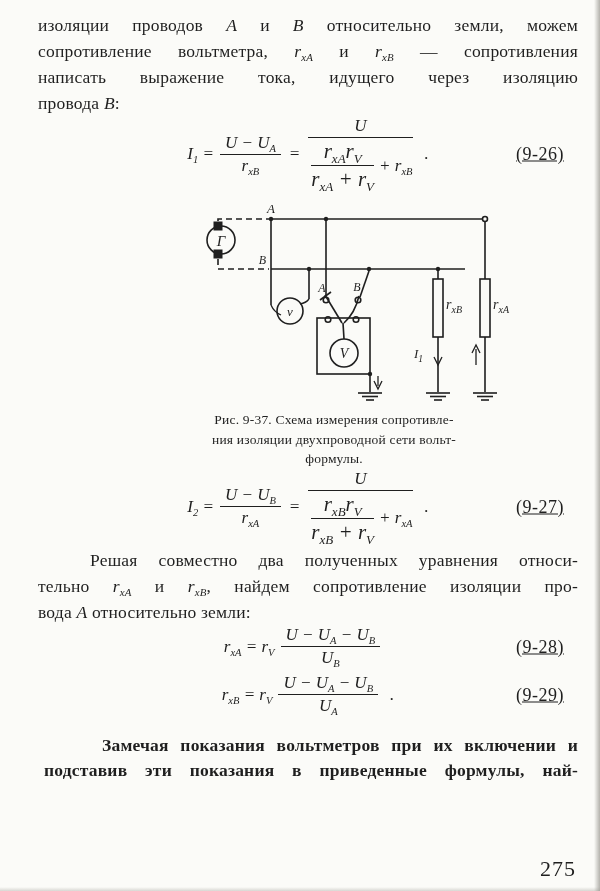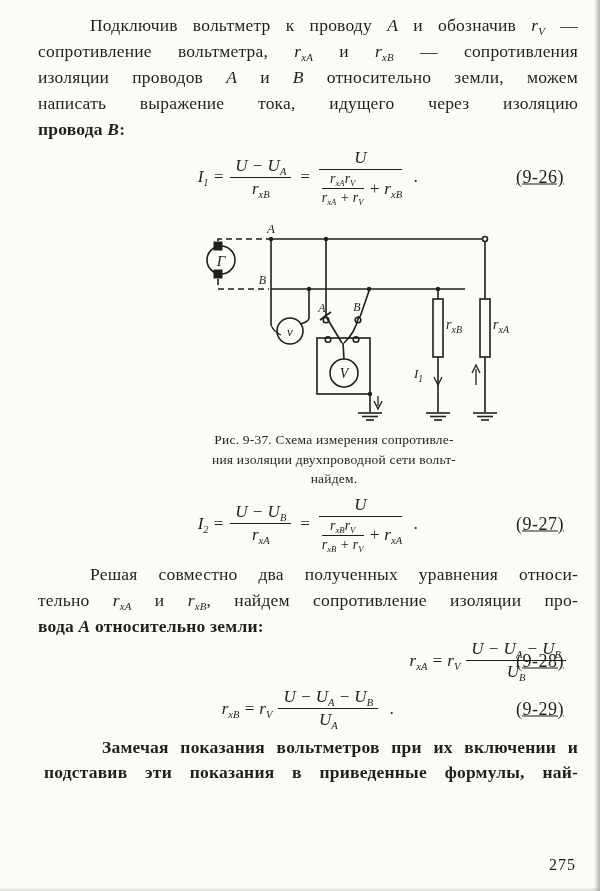--- a/index.html
+++ b/index.html
@@ -5,74 +5,73 @@
   html,body { margin:0; padding:0; }
   body {
     width:600px; height:891px; position:relative; overflow:hidden;
     background:#fbfbf8; color:#1f1f1f;
     font-family:"Liberation Serif", serif;
   }
   .content { padding:12px 22px 0 38px; position:relative; }
   .para { font-size:17.5px; line-height:26px; letter-spacing:0.2px; }
   .tline { display:block; }
   .jline { text-align:justify; text-align-last:justify; }
-  .jlast { text-align:left; text-align-last:left;font-weight:bold; }
+  .jlast { text-align:left; text-align-last:left; }
   .cline { text-align:right; text-align-last:center; }
   .indent { text-indent:52px; }
-  #p5 { padding-left:6px; font-weight:bold; line-height:25px; }
+  #p5 { padding-left:6px; font-weight:bold; line-height:25px;margin-top:12px; }
   #p5 .indent { text-indent:58px; }
   #p2 { margin-top:6px; }
   #p3 { margin-top:2px; }
   #p4 { margin-top:2px; }
 
   .formula {
     position:relative; display:flex; align-items:center; justify-content:center;
   }
   .fbody { font-style:italic; font-size:17px; display:flex; align-items:center; }
   #f926, #f927 { min-height:70px; }
-  #f928 { min-height:44px;justify-content:flex-end; }
+  #f928 { min-height:44px; }
   #f929 { min-height:52px; }
   .frac { display:inline-block; vertical-align:middle; text-align:center; margin:0 3px; }
   .frac .num { display:block; border-bottom:1.3px solid #1f1f1f; padding:0 5px 1px; }
   .frac .den { display:block; padding-top:1px; }
   .den-row { display:flex; align-items:center; justify-content:center; }
-  .frac.small { font-size:14px; }
+  .frac.small { font-size:21px; }
   .lhs { margin-right:3px; white-space:nowrap; }
   .eq { margin:0 5px; }
   .tailterm { margin-left:2px; white-space:nowrap; }
   .fdot { margin-left:9px; }
   .eqnum { position:absolute; right:14px; top:50%; transform:translateY(-50%);
            font-style:normal; font-size:18px; letter-spacing:0.5px;text-decoration:underline; }
   sub { font-size:0.62em; vertical-align:-0.35em; line-height:0; }
 
   .figure-wrap { margin-top:0; }
   svg line, svg path, svg polyline, svg rect, svg circle { stroke:#1f1f1f; stroke-width:1.6; fill:none; }
   svg .dot { fill:#1f1f1f; stroke:none; }
   svg .term { fill:#1f1f1f; stroke:none; }
   svg .thin { stroke-width:1.3; }
   svg text { fill:#1f1f1f; stroke:none; font-style:italic; font-family:"Liberation Serif", serif; }
 
   .caption { margin:2px auto 0; width:370px; transform:translateX(26px);
              font-size:13.5px; line-height:19.5px; letter-spacing:0.2px; }
 
-  .pagenum { position:absolute; top:856px; right:24px; font-size:16px; letter-spacing:1px; }
+  .pagenum { position:absolute; top:856px; right:24px; font-size:22px; letter-spacing:1px; }
   .edge-right { position:absolute; top:0; right:0; width:6px; height:100%;
                 background:linear-gradient(to right, rgba(180,178,170,0), rgba(120,118,110,0.55)); }
   .edge-bottom { position:absolute; left:0; bottom:0; width:100%; height:4px;
                 background:linear-gradient(to bottom, rgba(180,178,170,0), rgba(150,148,140,0.35)); }
 </style>
 </head>
 <body>
 
 <div class="content">
 
   <div id="p1" class="para">
-      <div class="tline jline indent">Подключив вольтметр к проводу <i>А</i> и обозначив <i>r<sub>V</sub></i> —</div>
+      <div class="tline jline">изоляции проводов <i>А</i> и <i>В</i> относительно земли, можем</div>
       <div class="tline jline">сопротивление вольтметра, <i>r<sub>xA</sub></i> и <i>r<sub>xB</sub></i> — сопротивления</div>
-      <div class="tline jline">изоляции проводов <i>А</i> и <i>В</i> относительно земли, можем</div>
       <div class="tline jline">написать выражение тока, идущего через изоляцию</div>
       <div class="tline jlast">провода <i>В</i>:</div>
     </div>
 
   <div id="f926" class="formula">
     <span class="fbody">
       <span class="lhs">I<sub>1</sub> =</span>
       <span class="frac">
         <span class="num">U − U<sub>A</sub></span>
         <span class="den">r<sub>xB</sub></span>
@@ -182,21 +181,21 @@
       </g>
       <g>
         <line x1="435" y1="201" x2="459" y2="201" stroke-width="1.8"></line>
         <line x1="439" y1="204.5" x2="455" y2="204.5"></line>
         <line x1="443" y1="208" x2="451" y2="208"></line>
       </g>
     </svg>
     <div class="caption">
         <div class="tline cline">Рис. 9-37. Схема измерения сопротивле-</div>
         <div class="tline cline">ния изоляции двухпроводной сети вольт-</div>
-        <div class="tline cline">найдем.</div>
+        <div class="tline cline">формулы.</div>
       </div>
   </div>
 
 
   <div id="f927" class="formula">
     <span class="fbody">
       <span class="lhs">I<sub>2</sub> =</span>
       <span class="frac">
         <span class="num">U − U<sub>B</sub></span>
         <span class="den">r<sub>xA</sub></span>

